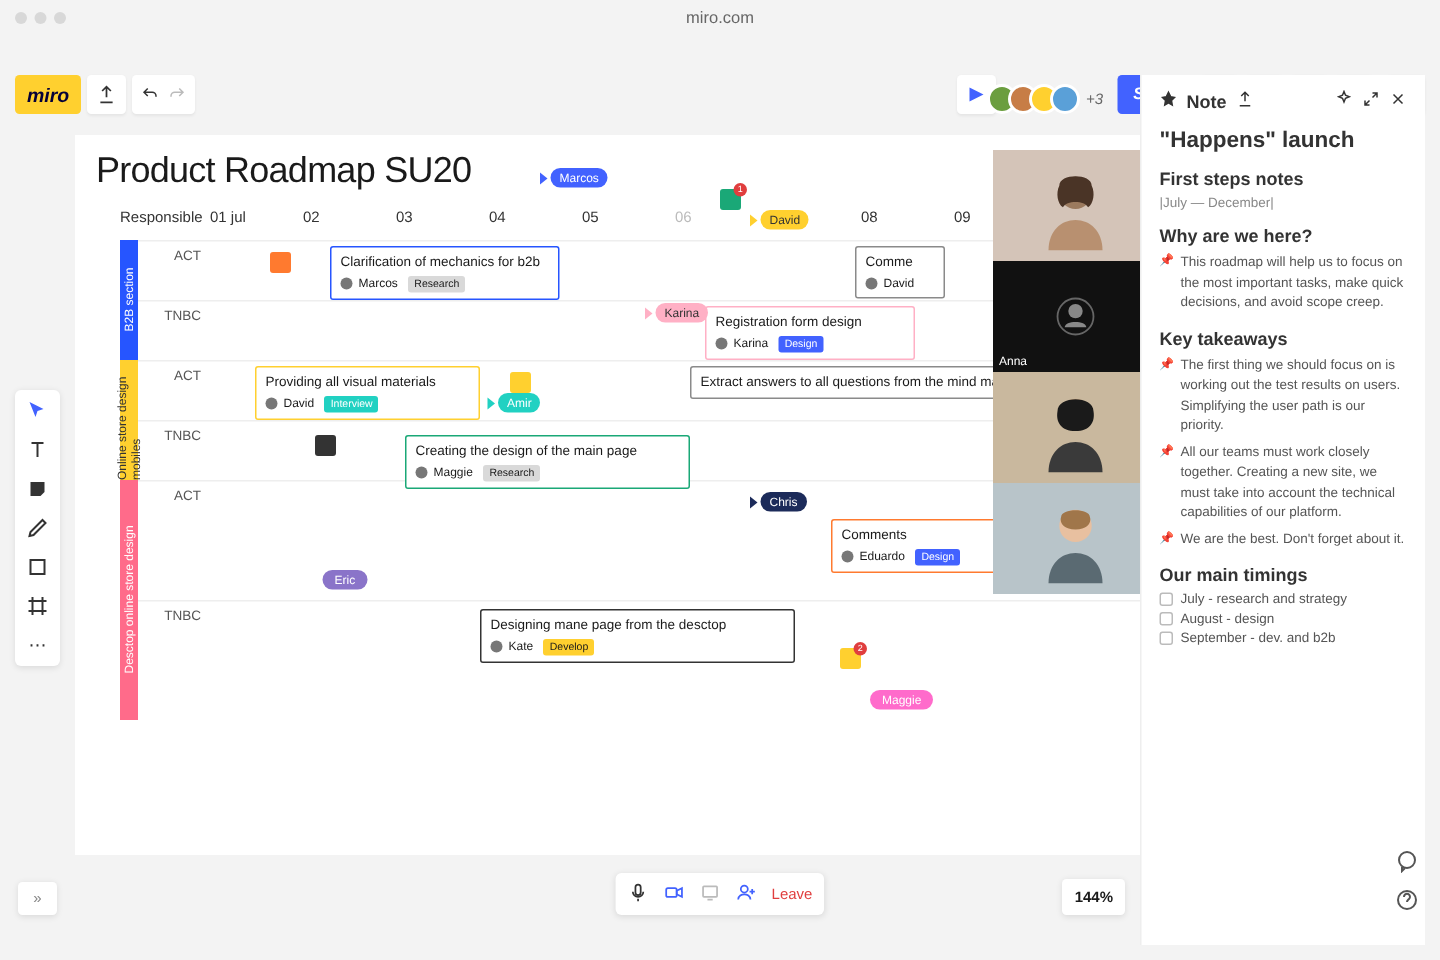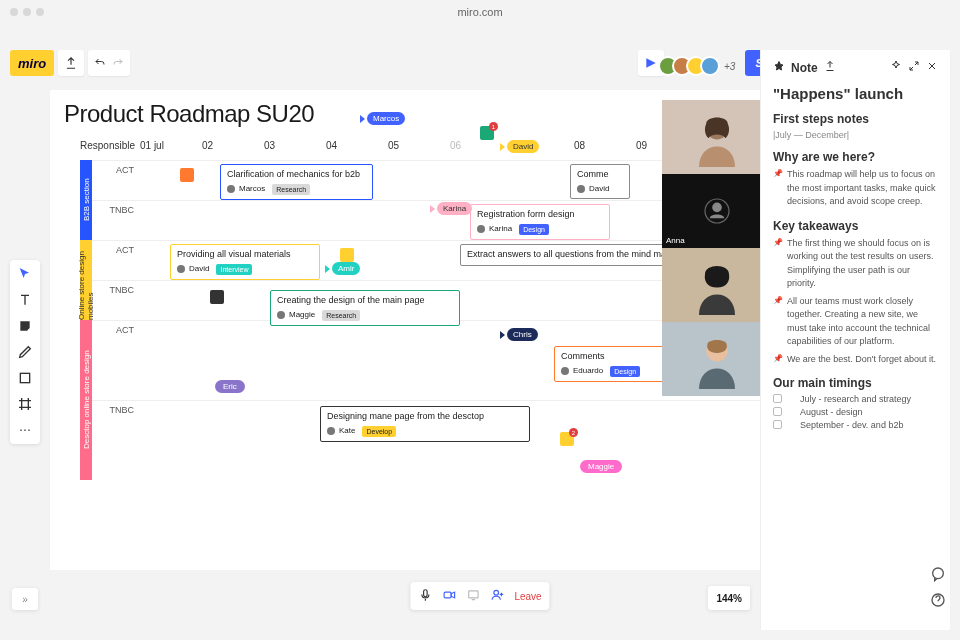--- a/index.html
+++ b/index.html
@@ -54,21 +54,21 @@
   .note-head .pin{color:#333;}
   .note-head .sp{flex:1;}
   .note-head svg{width:12px;height:12px;}
   .notepanel h2{font-size:15px;font-weight:600;margin:6px 0 8px;}
   .notepanel h3{font-size:12px;font-weight:600;margin:10px 0 4px;}
   .notepanel .sub{font-size:9px;color:#888;}
   .notepanel p{font-size:9px;line-height:1.5;margin:4px 0;color:#555;}
   .notepanel .pi{display:flex;gap:4px;}
   .notepanel .pi::before{content:"📌";font-size:8px;}
   .notepanel ul{list-style:none;margin-top:4px;}
-  .notepanel ul li{font-size:9px;color:#555;display:flex;align-items:flex-start;gap:18px;margin:3px 0;}
+  .notepanel ul li{font-size:9px;color:#555;display:flex;align-items:flex-end;gap:5px;margin:3px 0;}
   .notepanel ul li .cb{width:9px;height:9px;border:1px solid #bbb;border-radius:2px;}
   
   .bottombar{position:absolute;bottom:30px;left:50%;transform:translateX(-50%);background:#fff;border-radius:4px;box-shadow:0 1px 4px rgba(0,0,0,.1);height:28px;display:flex;align-items:center;padding:0 8px;gap:10px;font-size:10px;}
   .bottombar .leave{color:#e03e3e;font-weight:500;}
   .zoom{position:absolute;bottom:30px;right:210px;background:#fff;border-radius:3px;box-shadow:0 1px 4px rgba(0,0,0,.1);height:24px;display:flex;align-items:center;padding:0 8px;font-size:10px;font-weight:600;}
   .helpicons{position:absolute;bottom:30px;right:12px;display:flex;flex-direction:column;gap:6px;}
   .helpicons div{width:20px;height:20px;display:flex;align-items:center;justify-content:center;color:#555;}
   .cornerbtn{position:absolute;bottom:30px;left:12px;width:26px;height:22px;background:#fff;border-radius:3px;box-shadow:0 1px 4px rgba(0,0,0,.1);display:flex;align-items:center;justify-content:center;font-size:10px;color:#888;}
   .sticky-icon{width:14px;height:14px;border-radius:2px;display:flex;align-items:center;justify-content:center;}
   .badge{position:absolute;top:-4px;right:-4px;width:9px;height:9px;border-radius:50%;background:#e03e3e;color:#fff;font-size:6px;display:flex;align-items:center;justify-content:center;}

